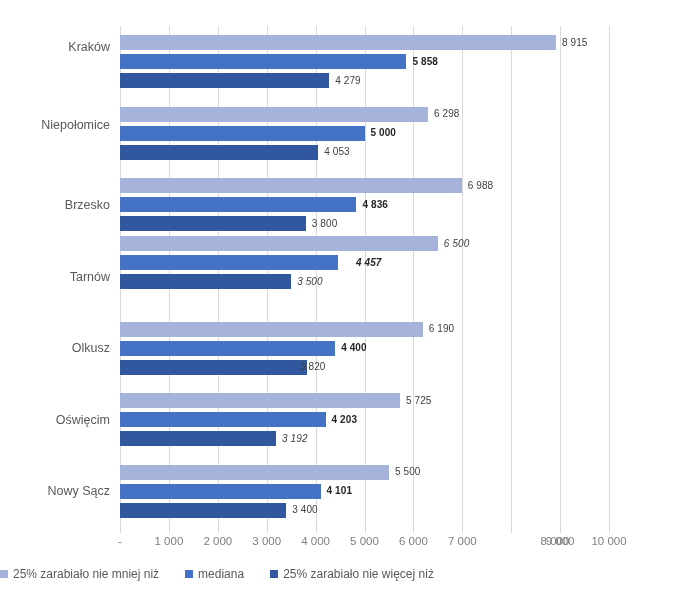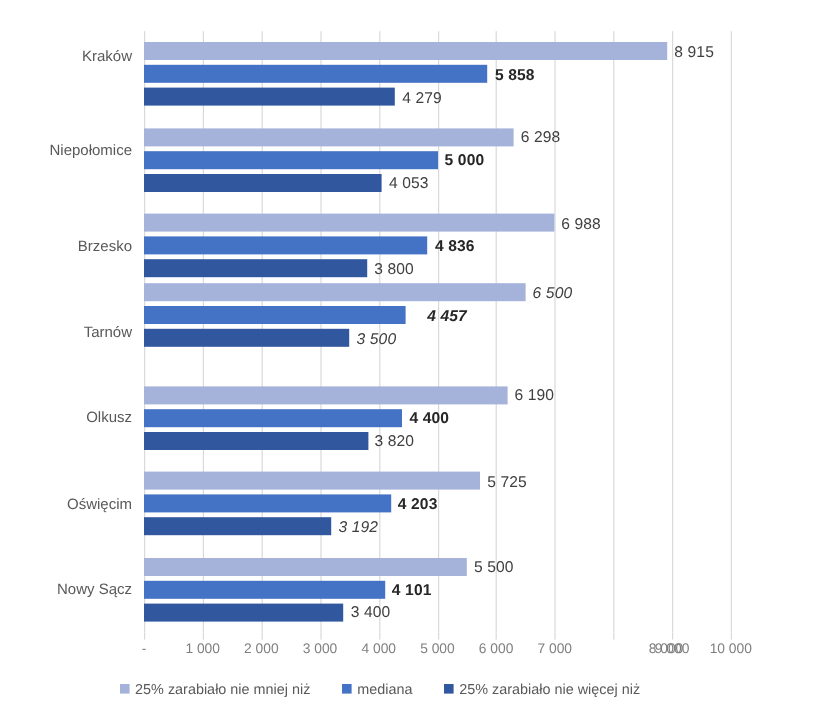--- a/index.html
+++ b/index.html
@@ -62,21 +62,21 @@
     top: 0;
   }
   .bar.s-upper { background: #a5b3da; }
   .bar.s-median { background: #4472c4; }
   .bar.s-lower  { background: #31589f; }
 
   .bar-label {
     position: absolute;
     top: 50%;
     transform: translateY(-50%);
-    font-size: 13px;
+    font-size: 10px;
     color: #404040;
     line-height: 1;
     letter-spacing: 0.1px;
   }
   .bar-label.bold { font-weight: bold; color: #262626; }
 
   
   .cat-label {
     position: absolute;
     right: 0;
@@ -120,24 +120,22 @@
   }
 
   
   #legend {
     position: absolute;
     left: 0;
     top: 563px;
     width: 585px;
     height: 22px;
     display: flex;
-    justify-content: center;
     align-items: center;
     gap: 26px;
-    margin-left: 24px;
   }
   .legend-item {
     display: flex;
     align-items: center;
     gap: 5px;
     font-size: 12px;
     color: #595959;
     white-space: nowrap;
   }
   .legend-swatch {
@@ -234,21 +232,21 @@
         <div class="bar-row" style="top: 9.28571px;">
           <span class="bar s-upper" title="Olkusz — 25% zarabiało nie mniej niż: 6 190" style="width: 302.691px; background: rgb(165, 179, 218);"></span>
           <span class="bar-label" style="left: 308.691px;">6 190</span>
         </div>
         <div class="bar-row" style="top: 28.2857px;">
           <span class="bar s-median" title="Olkusz — mediana: 4 400" style="width: 215.16px; background: rgb(68, 114, 196);"></span>
           <span class="bar-label bold" style="left: 221.16px;">4 400</span>
         </div>
         <div class="bar-row" style="top: 47.2857px;">
           <span class="bar s-lower" title="Olkusz — 25% zarabiało nie więcej niż: 3 820" style="width: 186.798px; background: rgb(49, 88, 159);"></span>
-          <span class="bar-label" style="left: 192px;">3 820</span>
+          <span class="bar-label" style="left: 180px;">3 820</span>
         </div>
       </div>
       <div class="cat-group" style="top: 357.857px; height: 71.5714px;">
         <div class="bar-row" style="top: 9.28571px;">
           <span class="bar s-upper" title="Oświęcim — 25% zarabiało nie mniej niż: 5 725" style="width: 279.952px; background: rgb(165, 179, 218);"></span>
           <span class="bar-label" style="left: 285.952px;">5 725</span>
         </div>
         <div class="bar-row" style="top: 28.2857px;">
           <span class="bar s-median" title="Oświęcim — mediana: 4 203" style="width: 205.527px; background: rgb(68, 114, 196);"></span>
           <span class="bar-label bold" style="left: 211.527px;">4 203</span>

